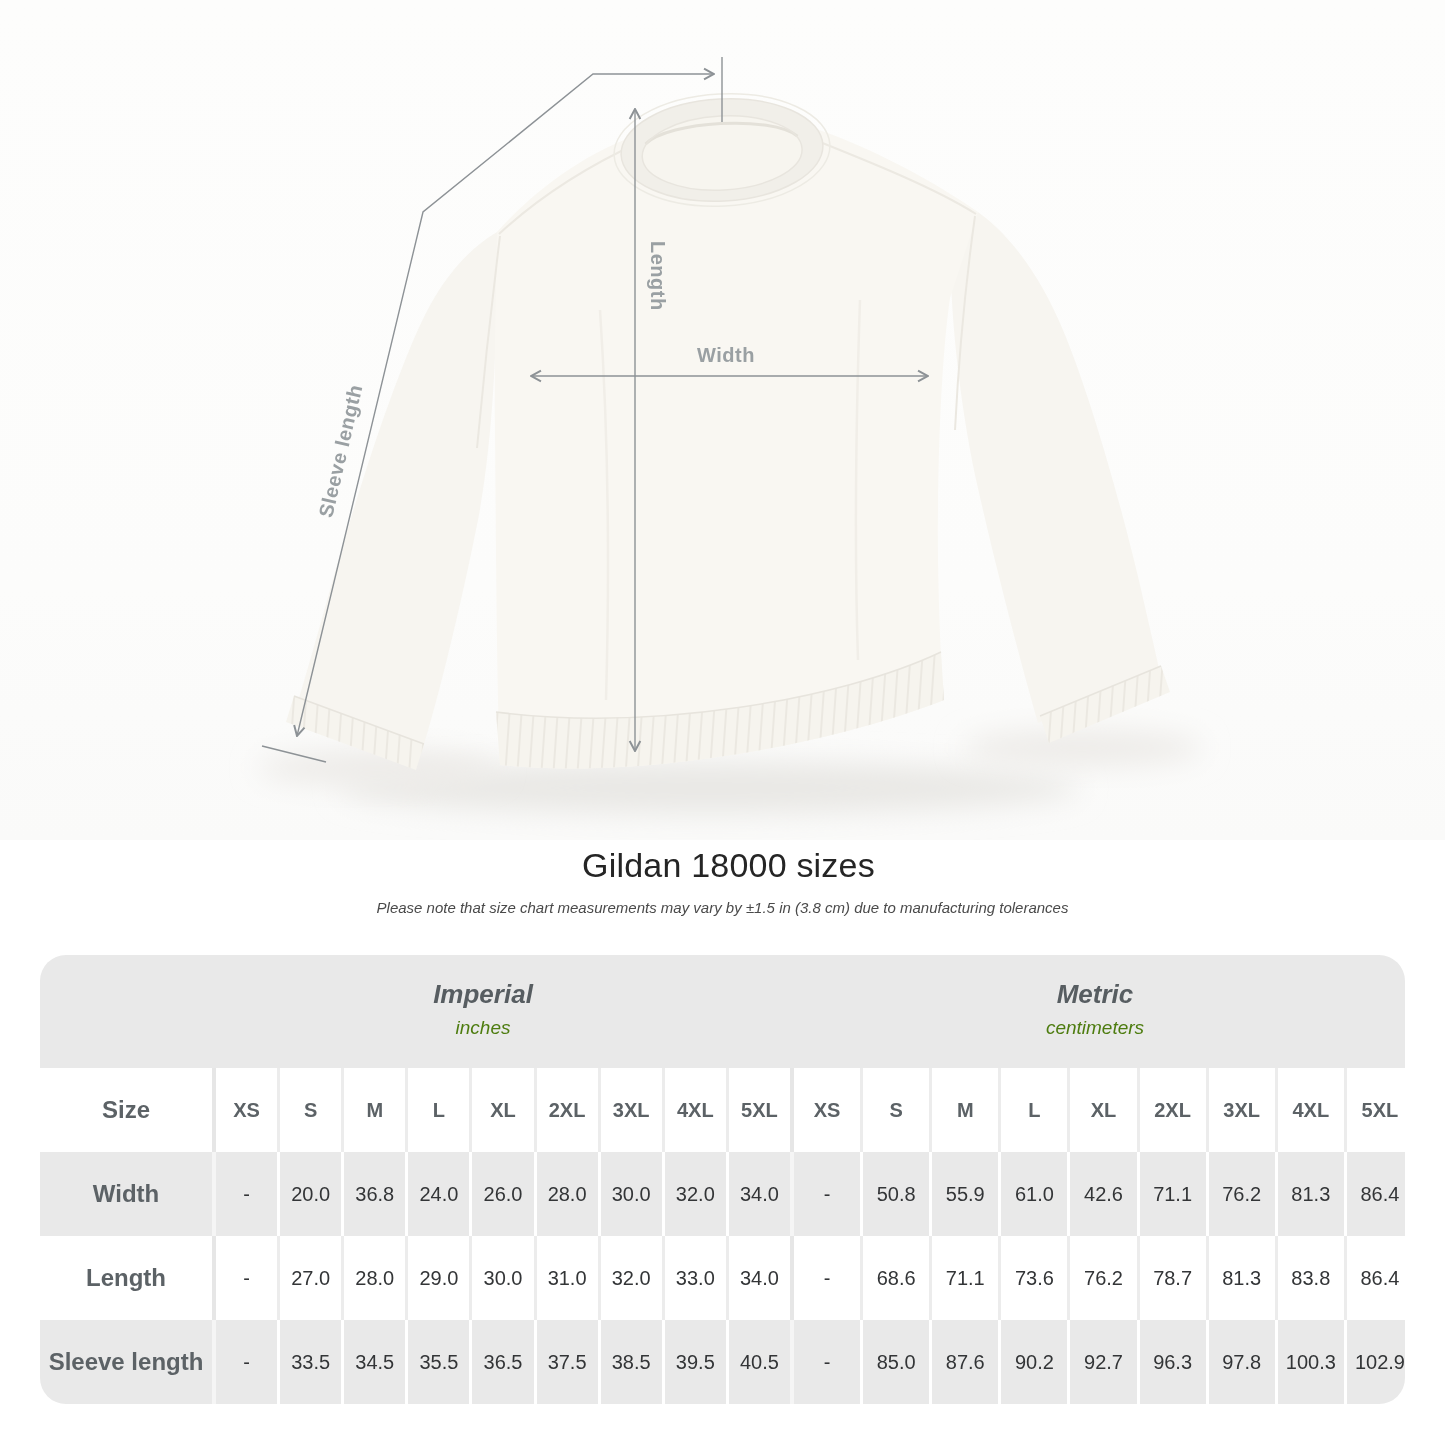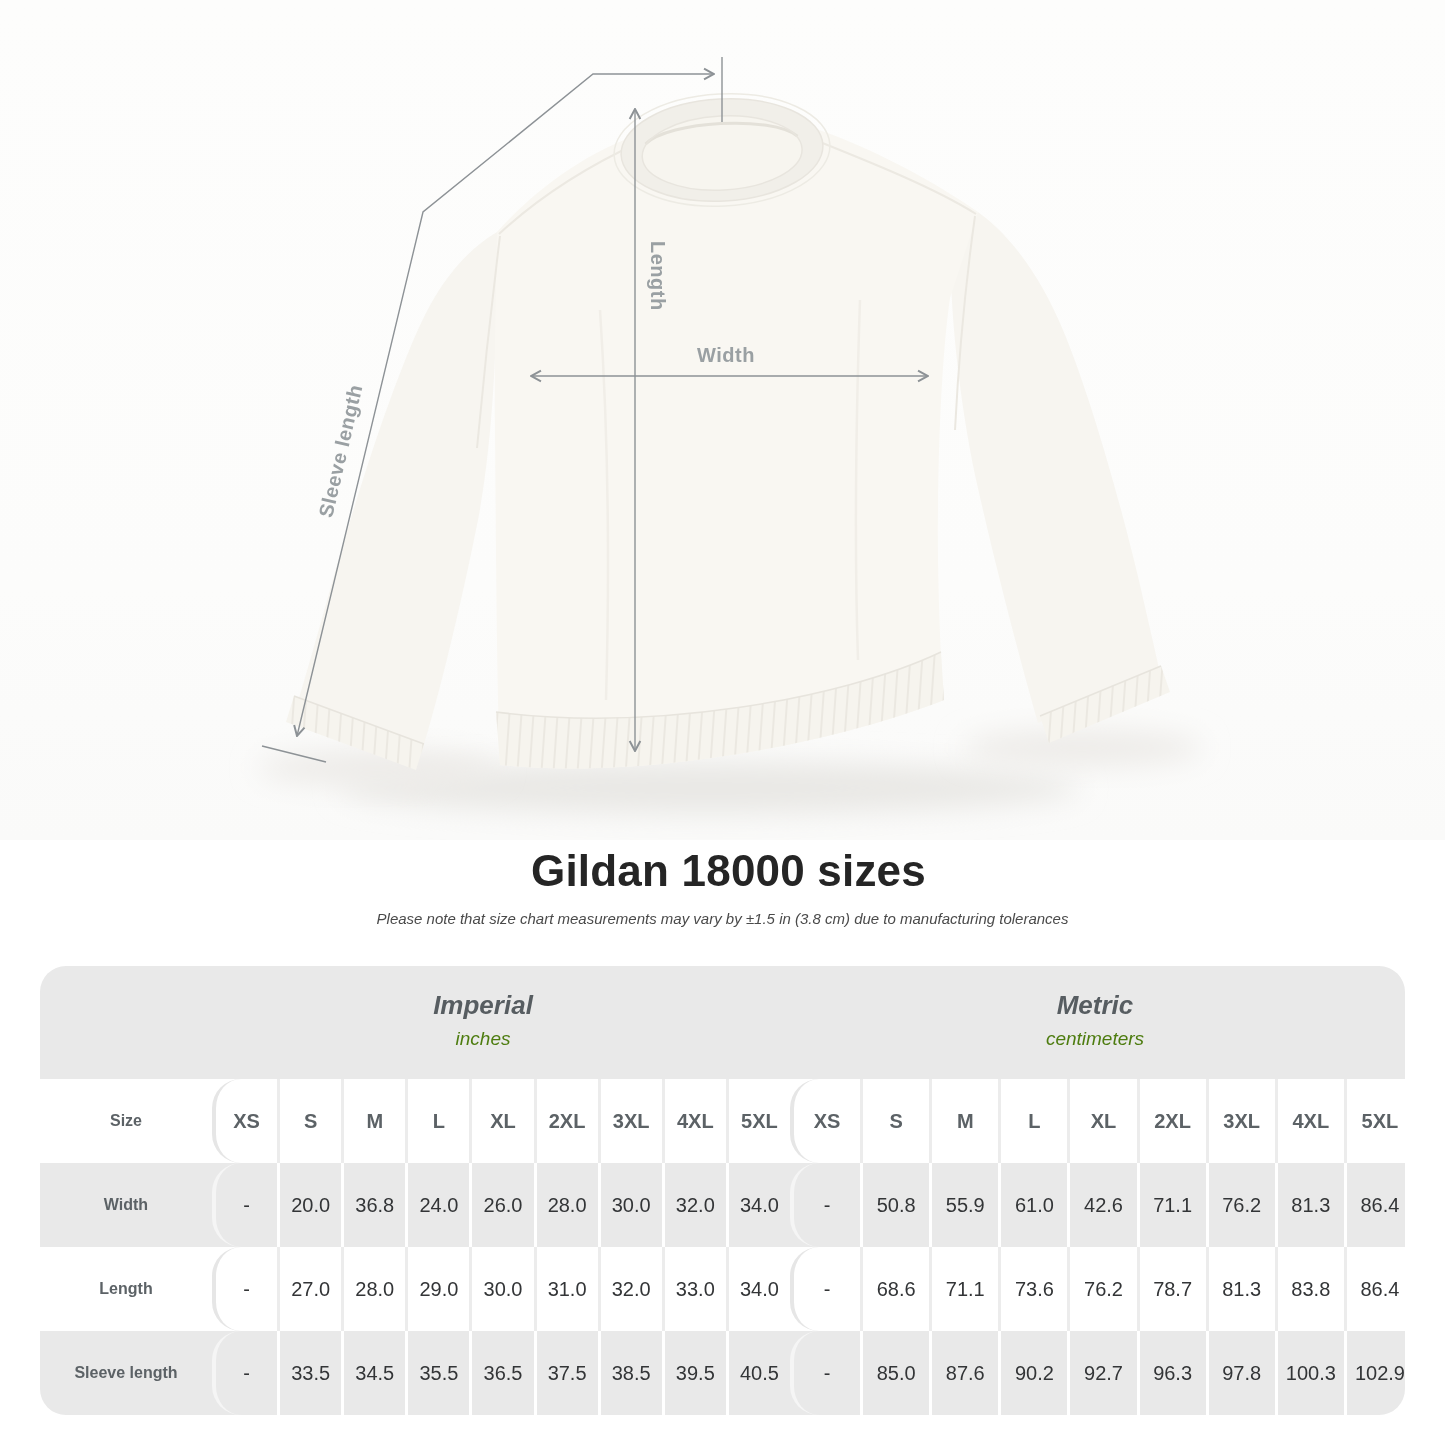--- a/index.html
+++ b/index.html
@@ -25,22 +25,22 @@
     color:#9aa0a3;
     white-space:nowrap;
   }
   .dim-label.width{left:726px;top:344px;transform:translateX(-50%);}
   .dim-label.length{left:669px;top:241px;transform:rotate(90deg);transform-origin:0 0;}
   .dim-label.sleeve{left:341px;top:451px;transform:translate(-50%,-50%) rotate(-77deg);}
   
   .title-block{ text-align:center; }
   .page-title{
     margin:6px 0 0 12px;
-    font-size:44px;
-    font-weight:bold;
+    font-size:34px;
+    font-weight:normal;
     color:#252525;
     letter-spacing:0.2px;
   }
   .page-subtitle{
     margin:14px 0 0 0;
     font-size:15px;
     font-style:italic;
     color:#4a4a4a;
   }
   
@@ -62,23 +62,23 @@
   .trow{display:flex;height:84px;}
   .trow.gray{background:#e9e9e9;}
   .trow.white{background:#ffffff;}
   .trow.last{border-radius:0 0 26px 26px;overflow:hidden;}
   .cell{
     display:flex;align-items:center;justify-content:center;
     box-sizing:border-box;
   }
   .cell.rowlabel{
     width:172px;flex:none;
-    font-weight:bold;font-size:16px;color:#5c6266;
-  }
-  .cgroup{flex:none;display:flex;border-radius:29px;}
+    font-weight:bold;font-size:24px;color:#5c6266;
+  }
+  .cgroup{flex:none;display:flex;}
   .cgroup.imp{width:574px;}
   .cgroup.met{width:619px;}
   .cgroup .cell{flex:1;}
   .cell.head{font-weight:bold;font-size:20px;color:#5c6266;}
   .cell.val{font-size:20px;color:#333537;}
   
   .trow .cgroup{border-left:4px solid transparent;}
   .trow.white .cgroup{border-left-color:#e6e6e6;}
   .trow.gray .cgroup{border-left-color:#f5f5f5;}
   .trow .cgroup .cell + .cell{border-left:3px solid transparent;}

